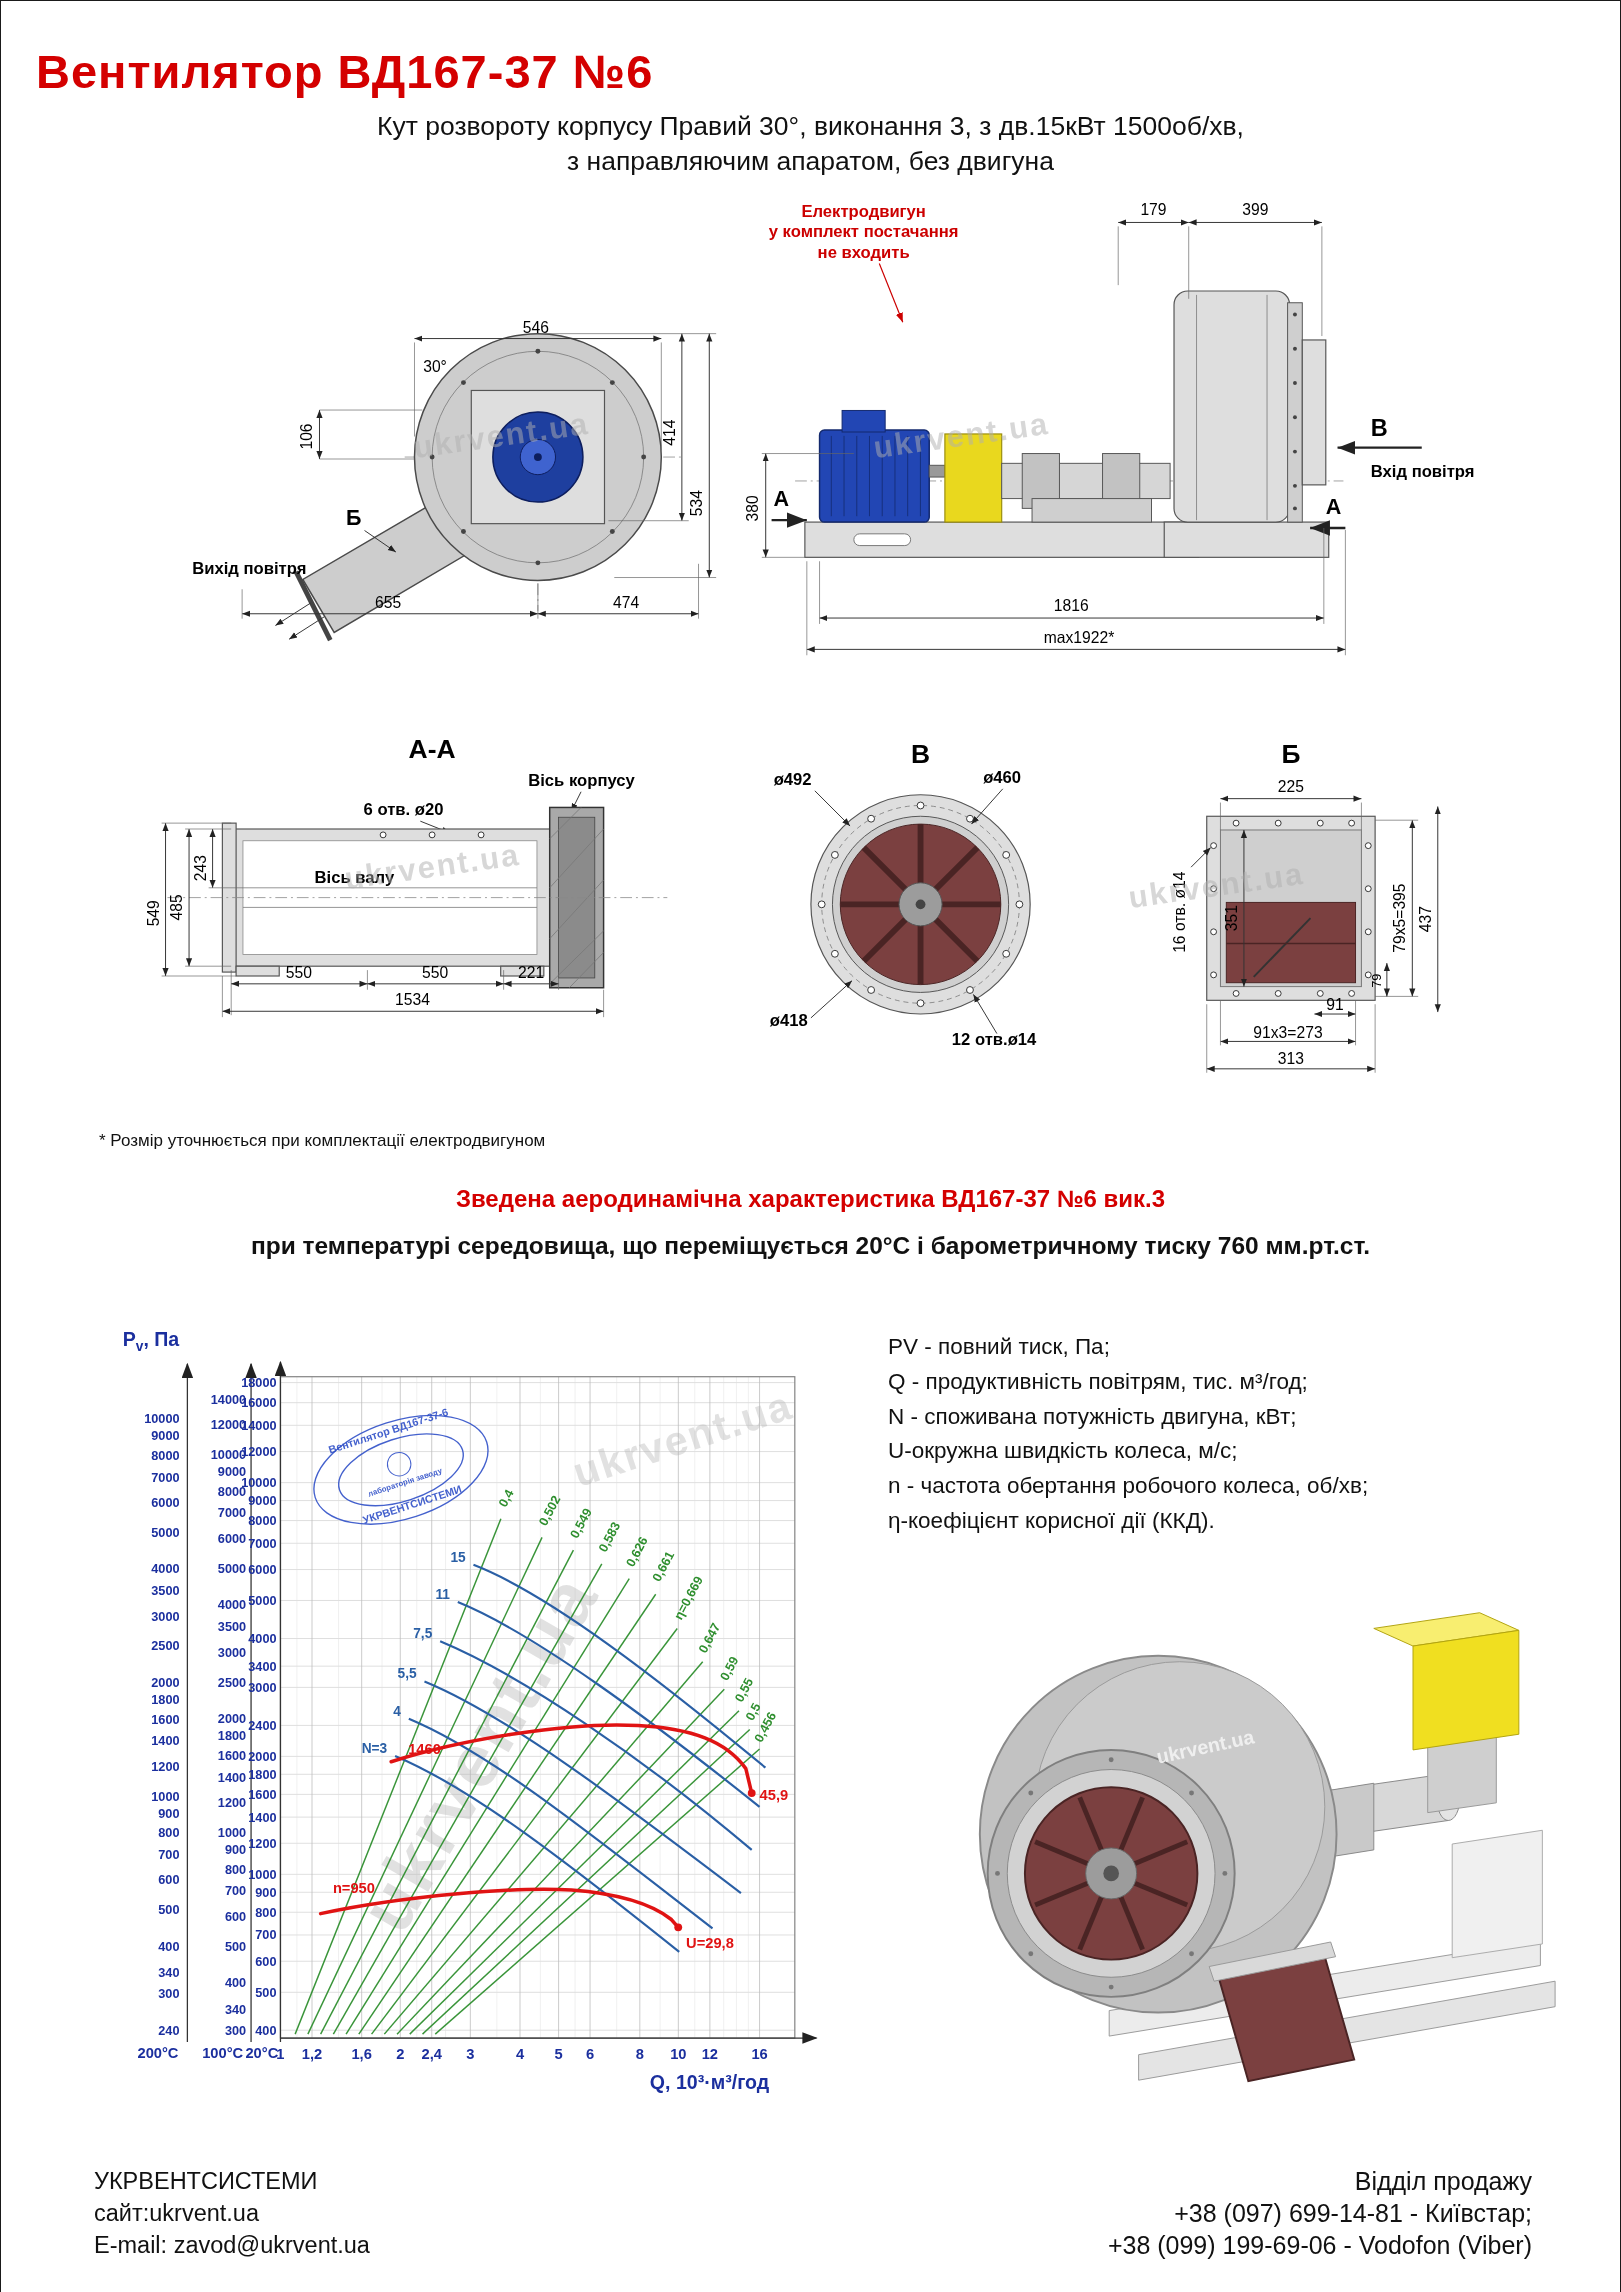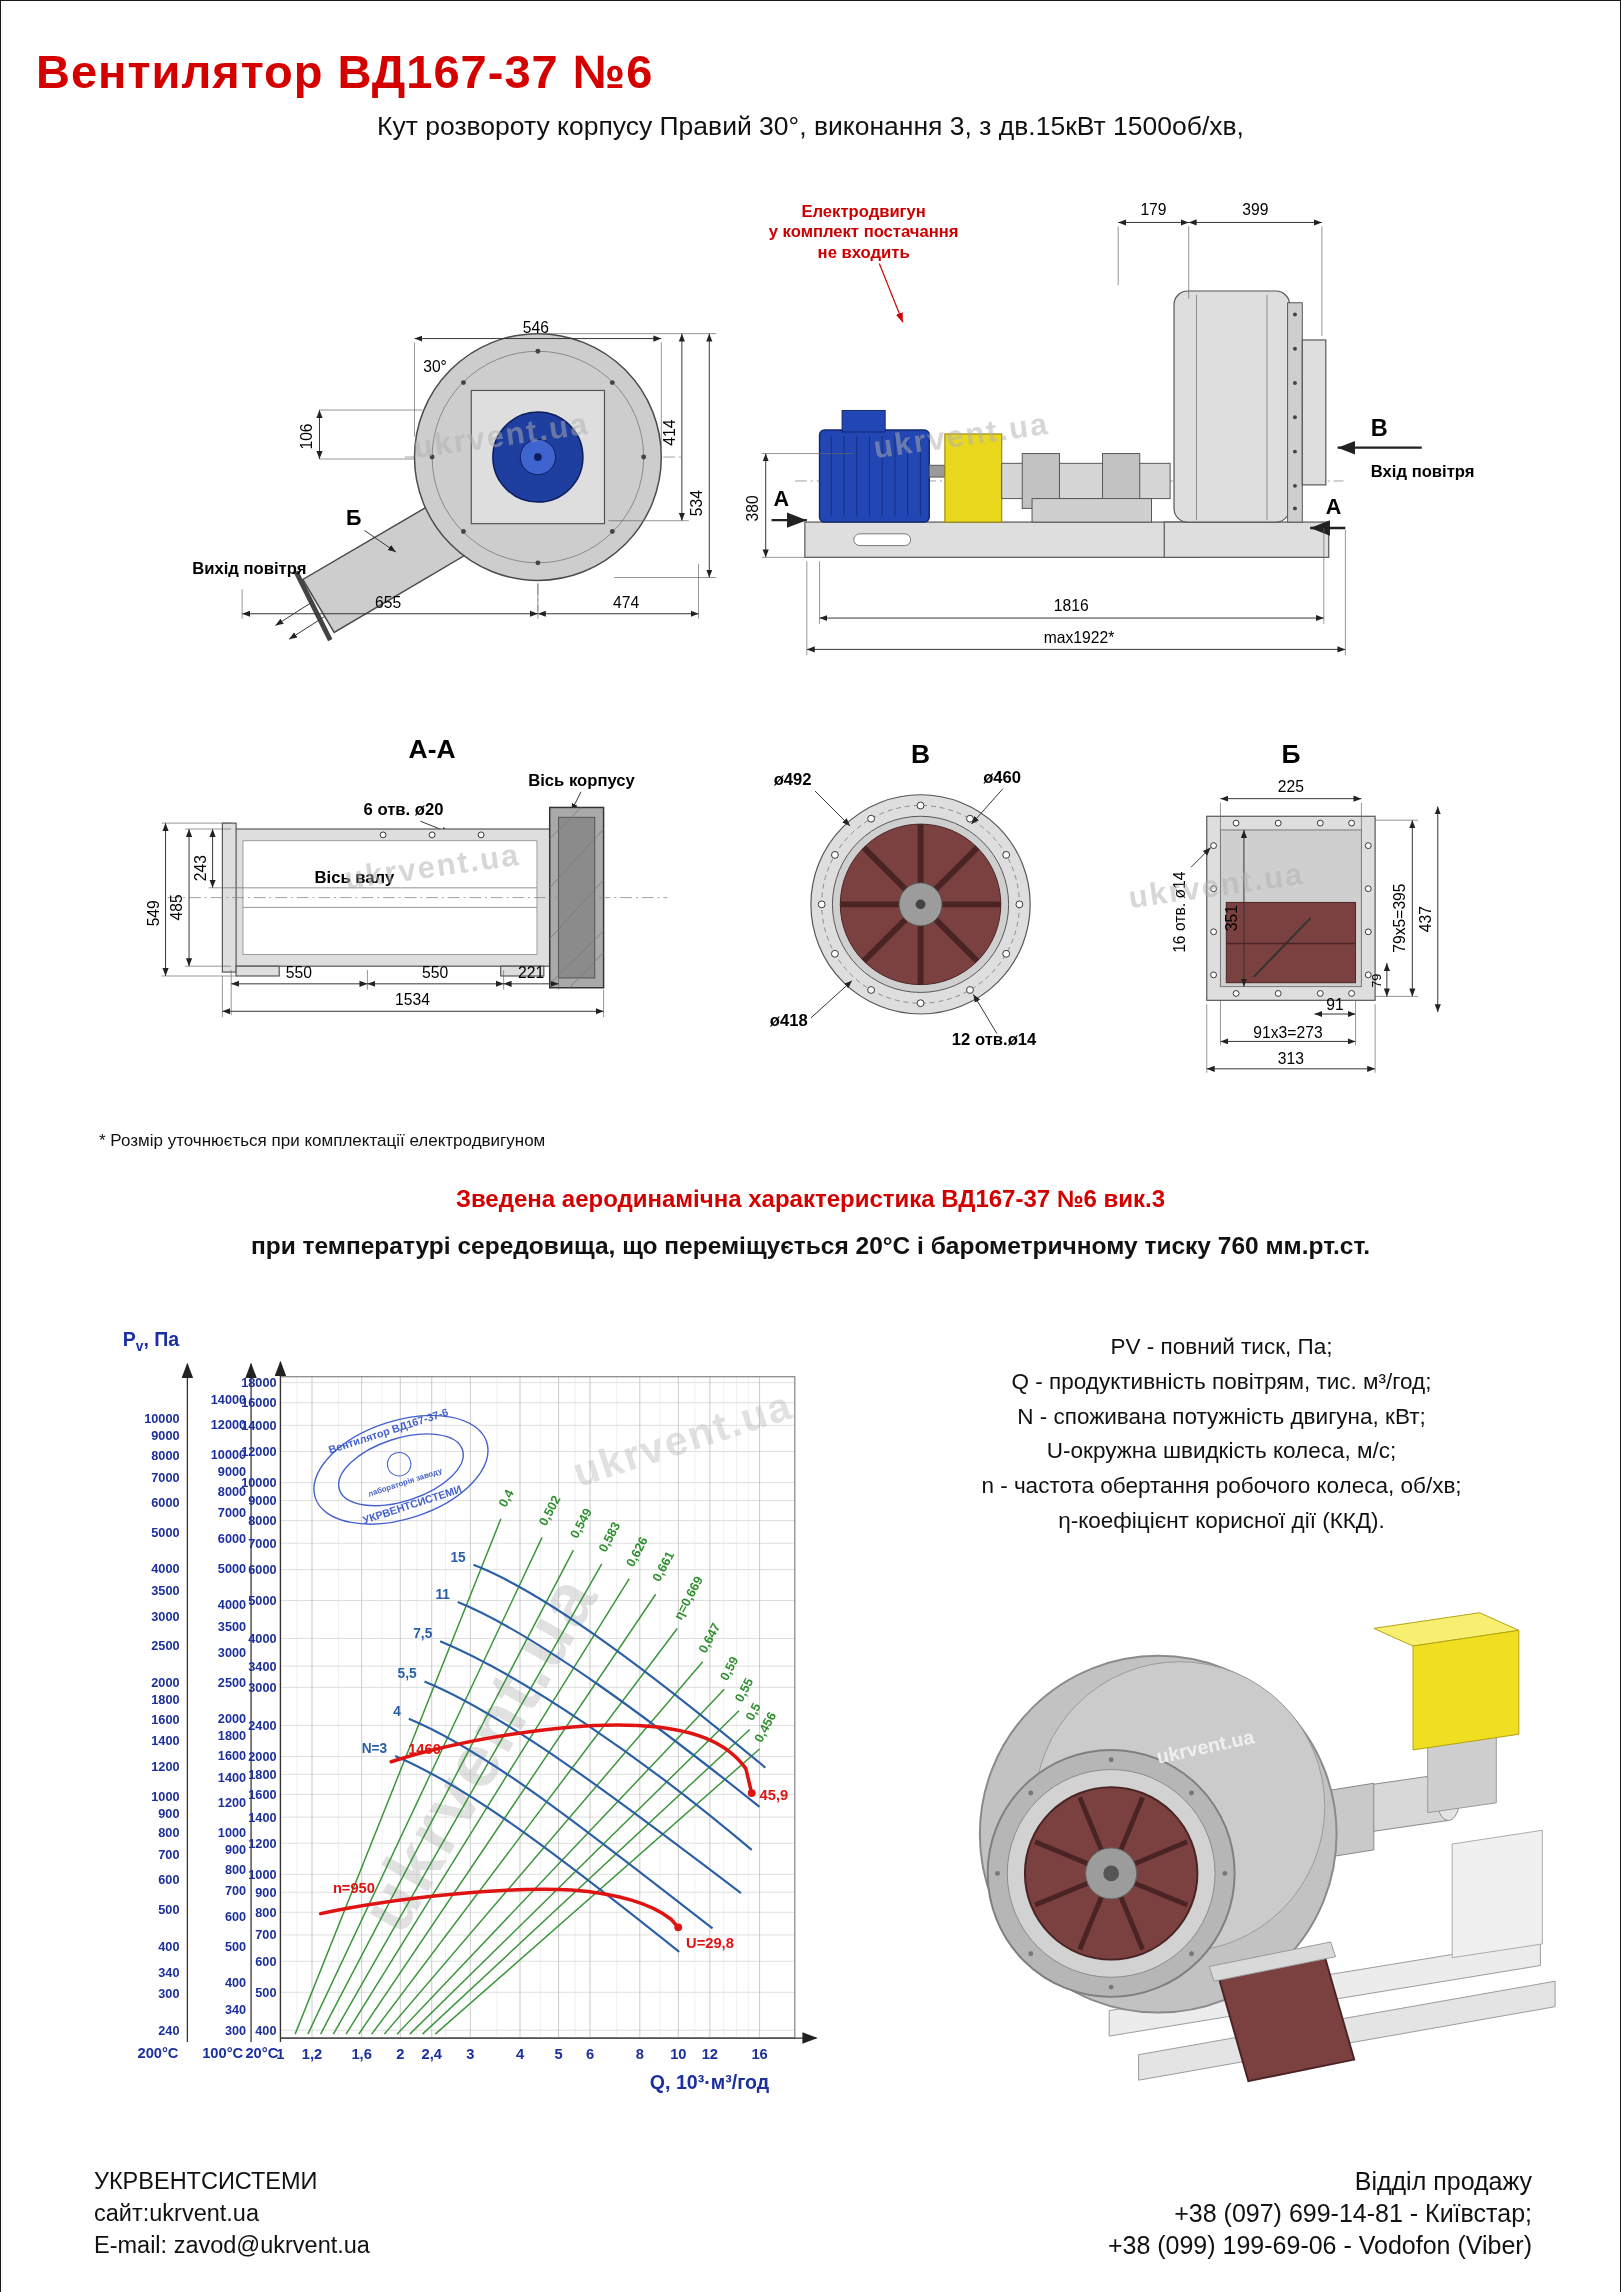--- a/index.html
+++ b/index.html
@@ -8,21 +8,21 @@
   .abs{position:absolute;overflow:visible;}
   .doc-title{position:absolute;top:43px;left:0;width:100%;text-align:left;
              font-size:47px;font-weight:bold;color:#d40000;letter-spacing:1px;margin-left:35px;}
   .doc-sub{position:absolute;left:0;width:100%;text-align:center;font-size:26.5px;font-weight:normal;color:#111;}
   .footnote{position:absolute;left:98px;top:1108px;font-size:17px;color:#111;margin-top:22px;}
   .chart-head{position:absolute;top:1184px;left:0;width:100%;text-align:center;
               font-size:24px;font-weight:bold;color:#d40000;}
   .chart-subhead{position:absolute;top:1231px;left:0;width:100%;text-align:center;
               font-size:24.5px;font-weight:bold;color:#111;}
   .legend{position:absolute;left:887px;top:1333px;width:667px;font-size:22.5px;color:#111;}
-  .legend div{margin-bottom:8.8px;text-align:center;}
+  .legend div{margin-bottom:8.8px;}
   .footer-left{position:absolute;left:93px;top:2164px;font-size:23.5px;color:#111;line-height:32px;}
   .footer-right{position:absolute;right:88px;top:2164px;font-size:25px;color:#111;line-height:32px;text-align:right;}
   .wm{position:absolute;color:#b0b0b0;opacity:.5;font-size:31px;font-weight:bold;
       transform:rotate(-8deg);letter-spacing:2px;pointer-events:none;}
   
   svg text{font-family:"Liberation Sans",sans-serif;}
   .cl{stroke:#888;stroke-width:.8;stroke-dasharray:12 4 2 4;fill:none;}
   .metal{fill:#cdcdcd;stroke:#4a4a4a;stroke-width:1.5;}
   .metal2{fill:#dedede;stroke:#555;stroke-width:1.2;}
   .thin{fill:none;stroke:#777;stroke-width:.8;}
@@ -68,20 +68,21 @@
     <marker id="axA" viewBox="0 0 12 9" refX="11" refY="4.5" markerWidth="12" markerHeight="9" orient="auto">
       <path d="M0,0 L12,4.5 L0,9 z" fill="#222"></path>
     </marker>
   </defs>
 </svg>
 
 <div class="page">
 
   <div class="doc-title">Вентилятор  ВД167-37 №6</div>
   <div class="doc-sub" style="top:110px">Кут розвороту корпусу Правий 30°, виконання 3, з дв.15кВт 1500об/хв,</div>
+  <div class="doc-sub" style="top:145px">з направляючим апаратом, без двигуна</div>
 
   <svg class="abs" style="left:186px;top:316px" width="549" height="333" viewBox="0 0 560 340">
     <g>
       <line class="cl" x1="358" y1="8" x2="358" y2="300"></line>
       <line class="cl" x1="222" y1="143" x2="505" y2="143"></line>
       <line class="thin" x1="358" y1="143" x2="295" y2="36"></line>
       <path class="thin" d="M358,58 A85,85 0 0 0 316,69"></path>
       <polygon class="metal" points="282,172 118,268 150,322 306,230"></polygon>
       <line x1="111" y1="260" x2="146" y2="330" stroke="#444" stroke-width="5"></line>
       <circle class="metal" cx="358" cy="143" r="126"></circle>

